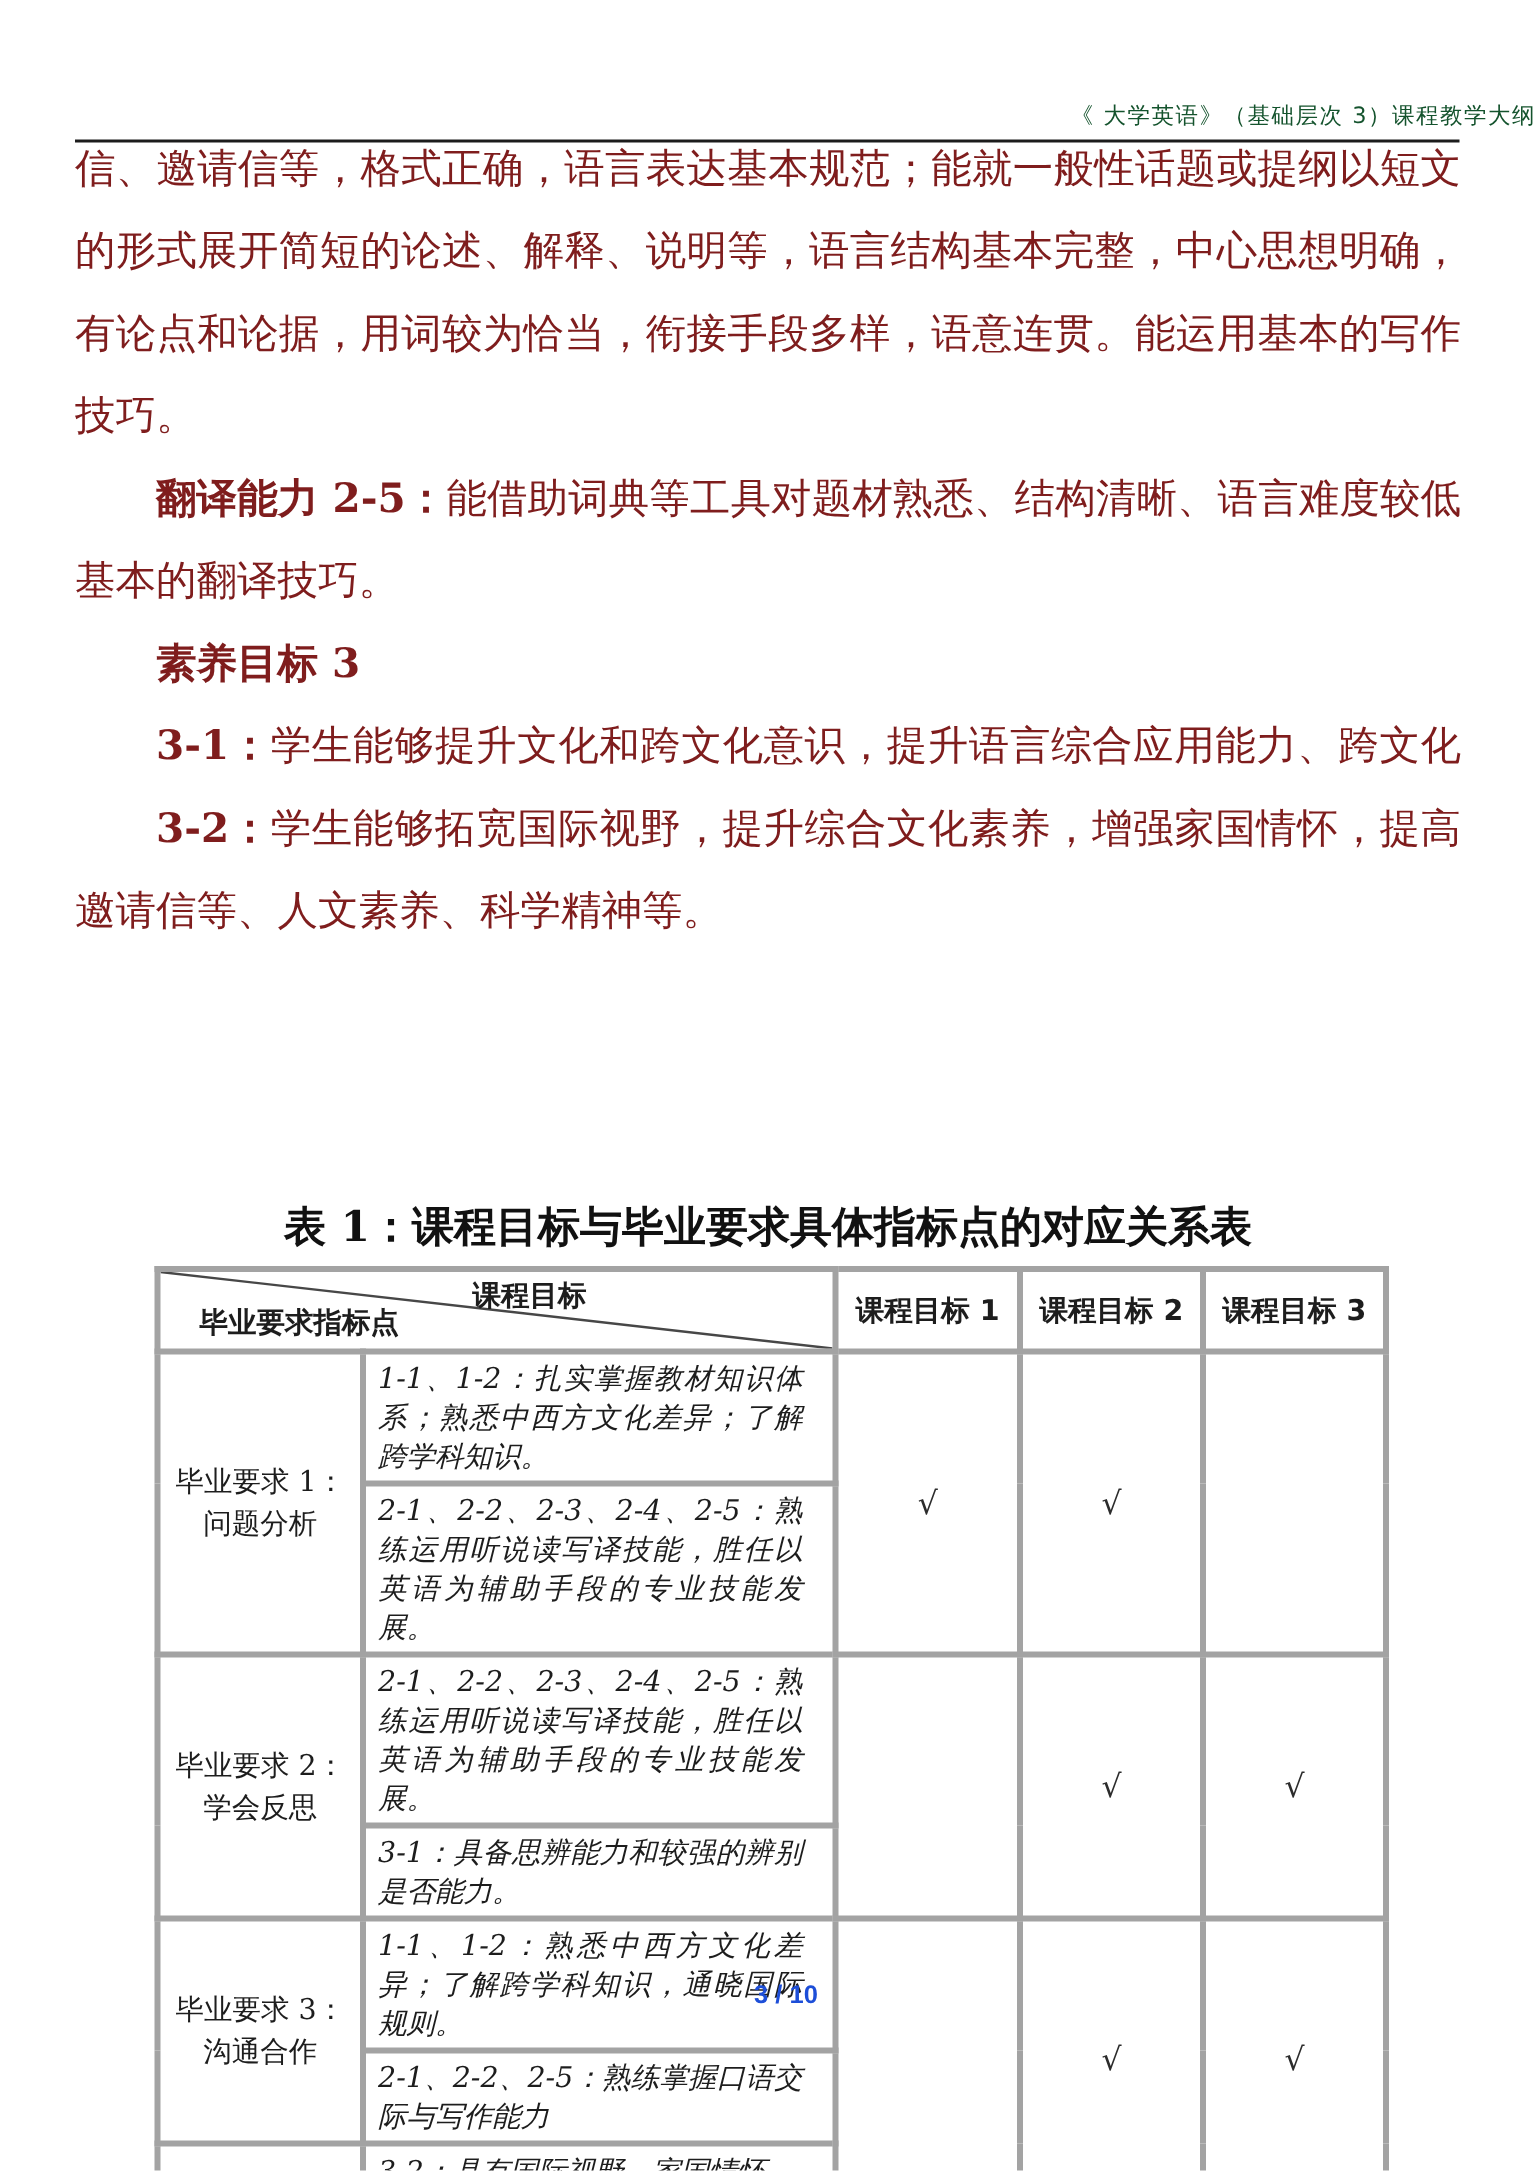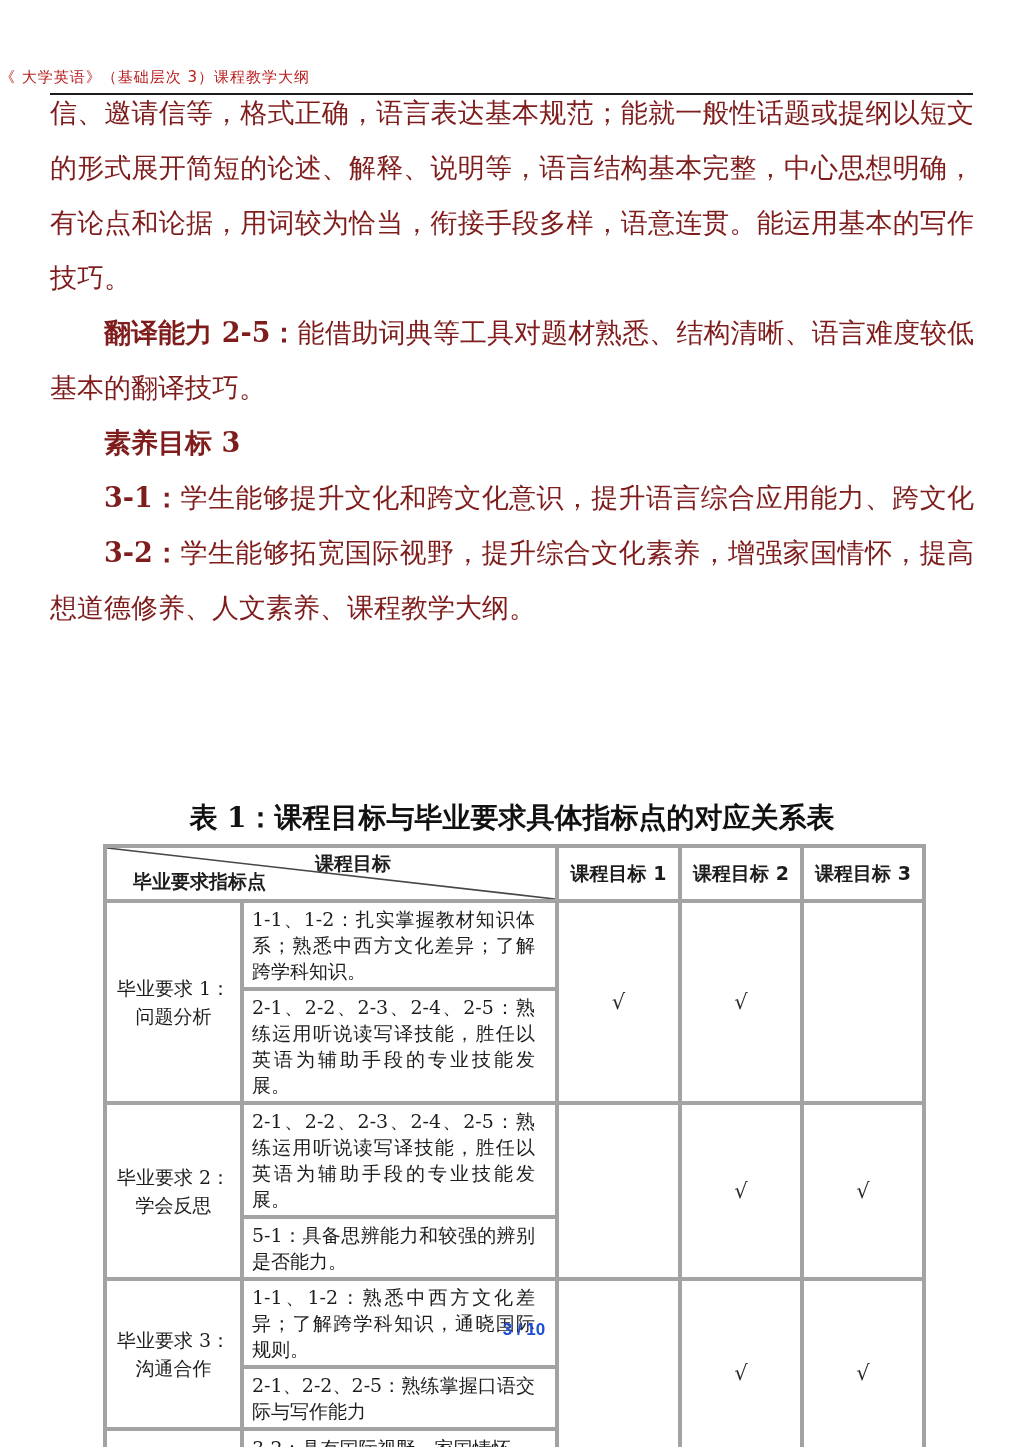--- a/index.html
+++ b/index.html
@@ -6,23 +6,23 @@
   body {
     width:1024px; height:1447px;
     background:#ffffff;
     position:relative;
     color:#1b1b1b;
     font-family:"DejaVu Serif","Liberation Serif",serif;
   }
   
   .doc-header {
     position:absolute; top:68px; left:0; width:1024px;
-    text-align:left;
+    text-align:right;
     font-family:"DejaVu Sans","Liberation Sans",sans-serif;
-    font-size:15px; color:#b91c1c; letter-spacing:1px;
+    font-size:15px; color:#14532d; letter-spacing:1px;
   }
   .header-rule {
     position:absolute; top:93px; left:50px; width:923px; height:2px;
     background:#1c1c1c;
   }
   
   .body-text {
     position:absolute; top:85px; left:50px; width:924px;
     font-size:27px; line-height:55px; color:#7f1d1d;
   }
@@ -40,21 +40,21 @@
   }
   
   .corr-table {
     position:absolute; top:844px; left:103px;
     width:819px; border-collapse:collapse; table-layout:fixed;
     font-size:19px; color:#1d1d1d;
   }
   .corr-table td { border:4px solid #a3a3a3; padding:0; vertical-align:middle; }
   .corr-table .desc {
     padding:3px 20px 3px 8px; line-height:26px;
-    text-align:justify; text-align-last:left; vertical-align:middle;
+    text-align:justify; text-align-last:left; vertical-align:middle;font-style:italic;
   }
   .corr-table .req { text-align:center; line-height:28px;border-radius:11px; }
   .corr-table .mark { text-align:center; font-size:21px; color:#2c2c2c; }
   .corr-table .chdr {
     text-align:center; font-weight:bold; font-size:19px;
     font-family:"DejaVu Sans","Liberation Sans",sans-serif;
   }
   tr.hdr  { height:55px; }
   tr.r1a  { height:56px; }
   tr.r1b  { height:82px; }
@@ -95,21 +95,21 @@
   <div class="l last">技巧。</div>
 
   <div class="l ind"><b>翻译能力 2-5：</b><span>能借助词典等工具对题材熟悉、结构清晰、语言难度较低</span></div>
   <div class="l last">基本的翻译技巧。</div>
 
   <div class="l ind last"><b>素养目标 3</b></div>
 
   <div class="l ind"><b>3-1：</b><span>学生能够提升文化和跨文化意识，提升语言综合应用能力、跨文化交</span></div>
 
   <div class="l ind"><b>3-2：</b><span>学生能够拓宽国际视野，提升综合文化素养，增强家国情怀，提高思</span></div>
-  <div class="l last">想道德修养、人文素养、课程教学大纲。</div>
+  <div class="l last">邀请信等、人文素养、科学精神等。</div>
 </div>
 
 <div class="table-title">表 1：课程目标与毕业要求具体指标点的对应关系表</div>
 
 <table class="corr-table">
   <colgroup>
     <col style="width:137px">
       <col style="width:315px">
     <col style="width:123px">
       <col style="width:122px">
@@ -147,21 +147,21 @@
     <td rowspan="2" class="req">
       <div>毕业要求 2：</div>
       <div>学会反思</div>
     </td>
     <td class="desc">2-1、2-2、2-3、2-4、2-5：熟练运用听说读写译技能，胜任以英语为辅助手段的专业技能发展。</td>
     <td rowspan="2" class="mark"></td>
     <td rowspan="2" class="mark">√</td>
     <td rowspan="2" class="mark">√</td>
   </tr>
   <tr class="r2b">
-    <td class="desc">5-1：具备思辨能力和较强的辨别是否能力。</td>
+    <td class="desc">3-1：具备思辨能力和较强的辨别是否能力。</td>
   </tr>
 
   <tr class="r3a">
     <td rowspan="2" class="req">
       <div>毕业要求 3：</div>
       <div>沟通合作</div>
     </td>
     <td class="desc">1-1、1-2：熟悉中西方文化差异；了解跨学科知识，通晓国际规则。</td>
     <td rowspan="3" class="mark"></td>
     <td rowspan="3" class="mark">√</td>

